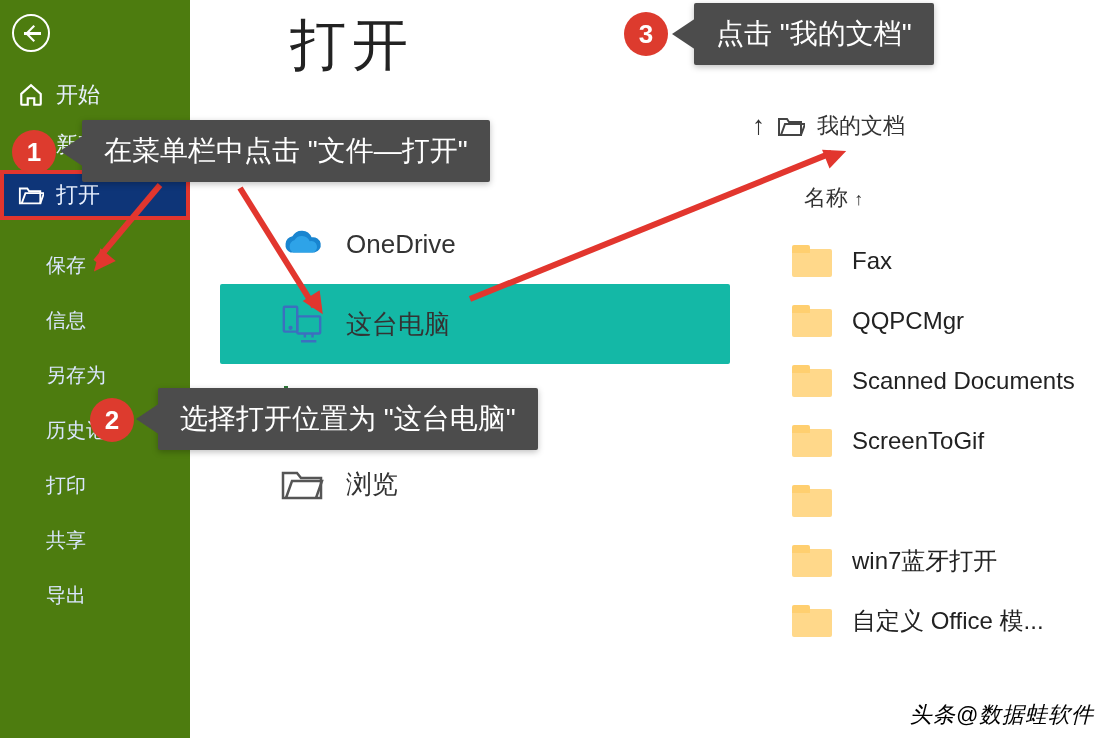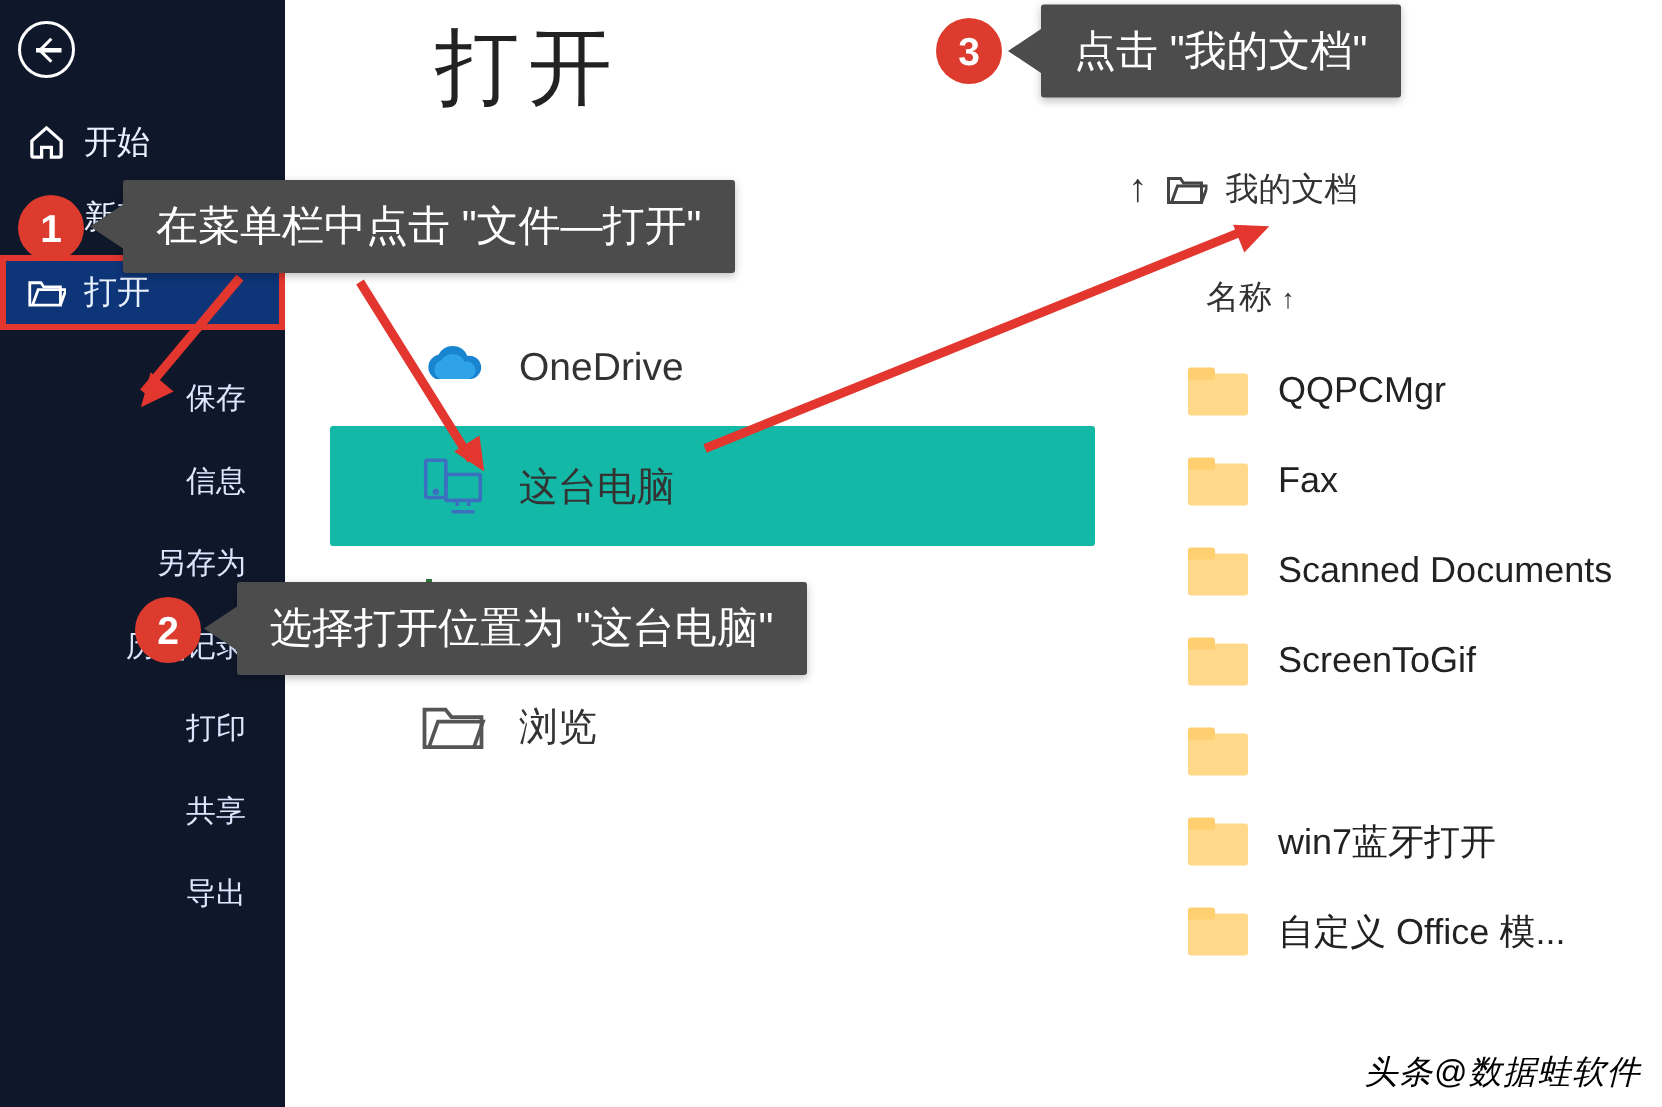--- a/index.html
+++ b/index.html
@@ -1,24 +1,23 @@
 <!DOCTYPE html>
 <html><head>
 <meta charset="utf-8">
 <style>
   * { box-sizing: border-box; margin: 0; padding: 0; font-family: "Microsoft YaHei", "Segoe UI", sans-serif; }
   body { width: 1108px; height: 738px; overflow: hidden; background: #fff; position: relative; }
 
   
   .sidebar {
     position: absolute; left: 0; top: 0; width: 190px; height: 738px;
-    background: #0f172a;
+    background: #4d7c0f;
     color: #fff;
     padding-top: 8px;
-    text-align: right;
   }
   .back-btn {
     width: 38px; height: 38px; border: 2px solid #fff; border-radius: 50%;
     margin: 6px 0 18px 12px; position: relative; cursor: pointer;
   }
   .back-btn::before {
     content: ""; position: absolute; left: 11px; top: 9px;
     width: 14px; height: 14px; border-left: 3px solid #fff; border-bottom: 3px solid #fff;
     transform: rotate(45deg) scale(.7);
   }
@@ -225,25 +224,25 @@
     <span>我的文档</span>
   </div>
 
   <div class="col-head">
     <span>名称</span>
     <span class="arr">↑</span>
   </div>
 
   <div class="folder-row">
     <span class="folder-ico"></span>
+    <span>Fax</span>
+  </div>
+  <div class="folder-row">
+    <span class="folder-ico"></span>
     <span>QQPCMgr</span>
-  </div>
-  <div class="folder-row">
-    <span class="folder-ico"></span>
-    <span>Fax</span>
   </div>
   <div class="folder-row">
     <span class="folder-ico"></span>
     <span>Scanned Documents</span>
   </div>
   <div class="folder-row">
     <span class="folder-ico"></span>
     <span>ScreenToGif</span>
   </div>
   <div class="folder-row">

